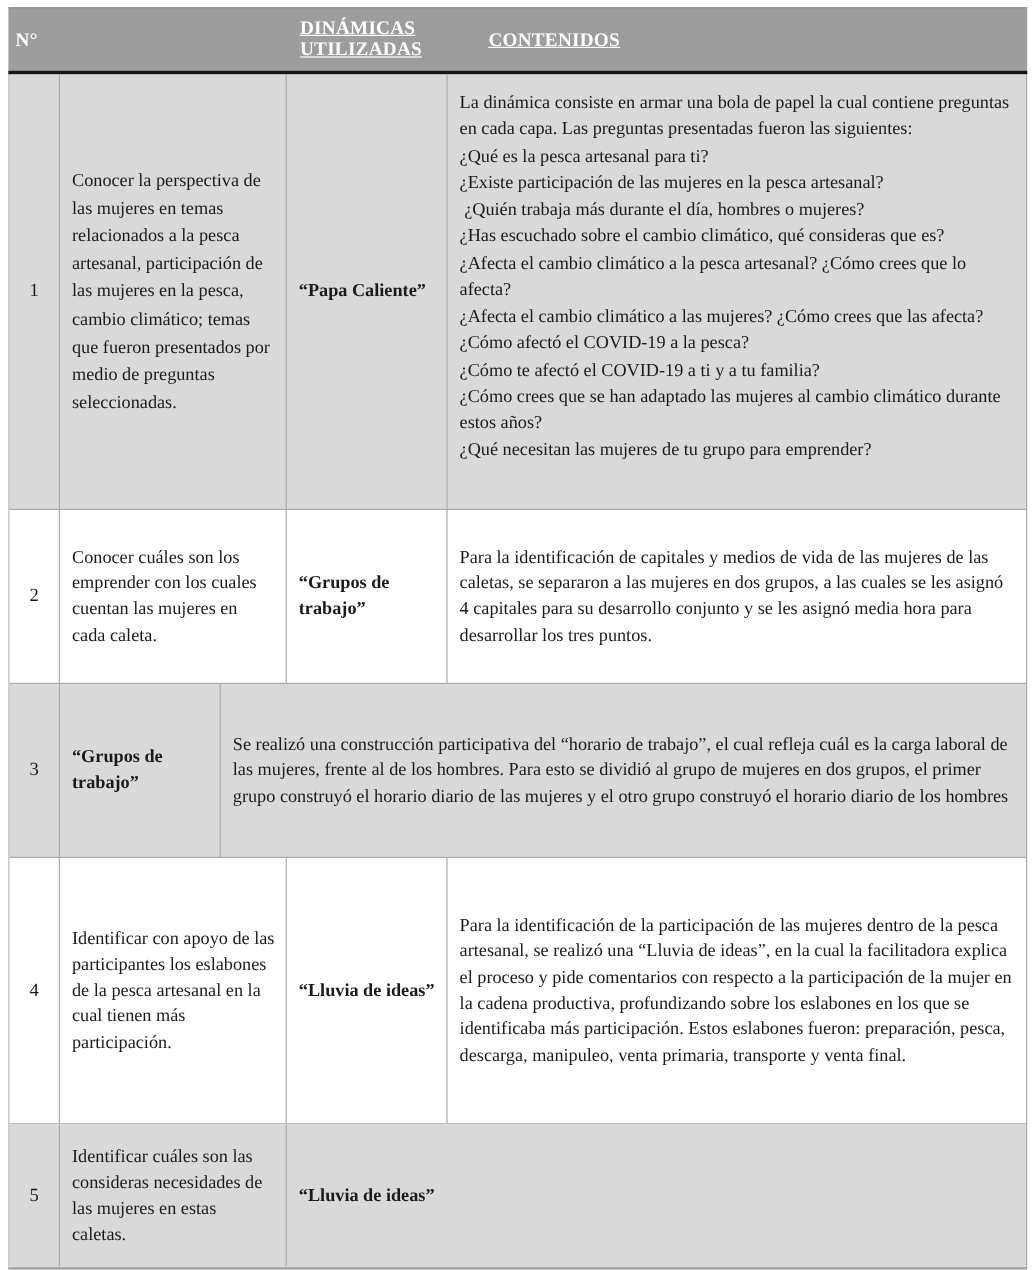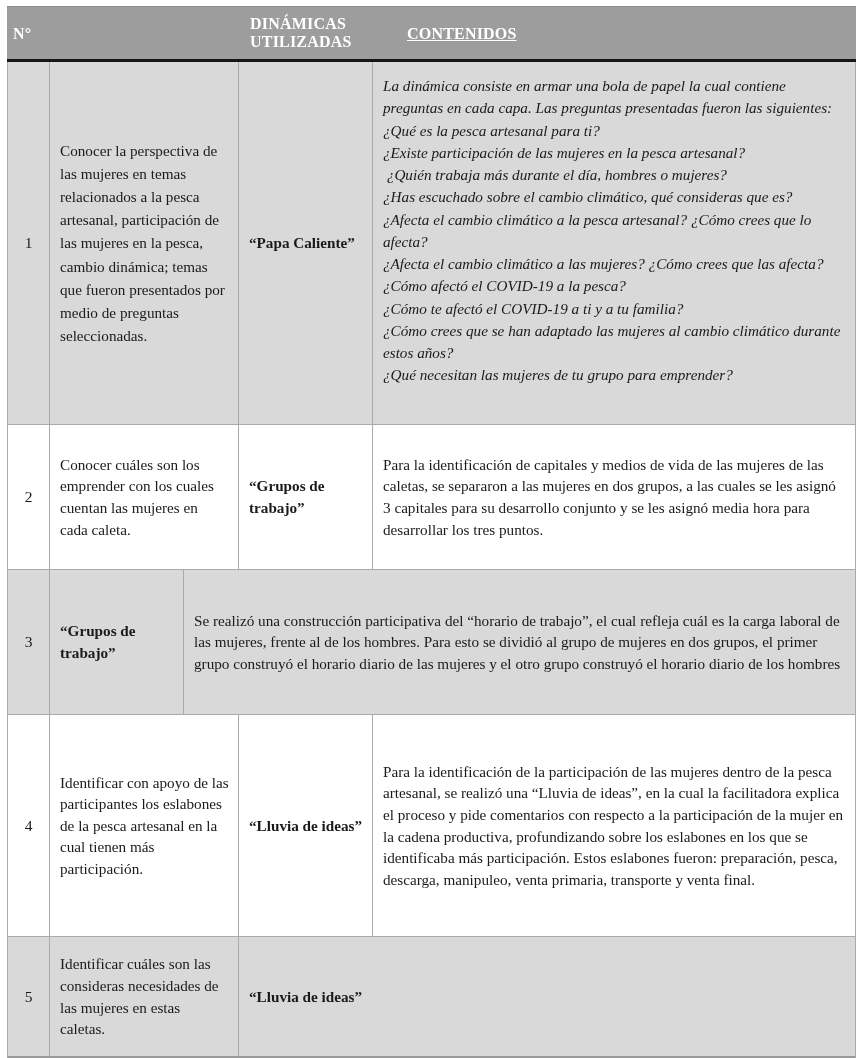--- a/index.html
+++ b/index.html
@@ -41,21 +41,21 @@
     display: flex;
     align-items: center;
     color: #ffffff;
     font-weight: bold;
     font-size: 16px;
     letter-spacing: 0.2px;
     line-height: 1.12;
   }
   .hcell.num      { left: 6px;   width: 42px;  }
   .hcell.obj      { left: 54px;  width: 175px; }
-  .hcell.din      { left: 243px; width: 128px; display: block; padding-top: 8px; }
+  .hcell.din      { left: 243px; width: 128px; display: block; padding-top: 8px; text-decoration: underline; }
   .hcell.cont     { left: 400px; width: 300px; text-decoration: underline; }
   .hcell.din .l1,
   .hcell.din .l2 { display: block; }
 
   
   .table-body {
     position: absolute;
     left: 7px;
     top: 62px;
     width: 849px;
@@ -115,21 +115,21 @@
 
   .txt { display: block; white-space: pre-wrap; }
 
   
   .row-1 { height: 363px; }
   .row-2 { height: 145px; }
   .row-3 { height: 145px; }
   .row-4 { height: 222px; }
   .row-5 { height: 119px; }
 
-  .row-1 .c-cont .txt { line-height: 1.465; font-style: italic; }
+  .row-1 .c-cont .txt { line-height: 1.465; }
   .row-1 .c-obj .txt  { line-height: 1.52; }
 </style>
 </head>
 <body>
 
 <div class="sheet">
 
   <div class="table-header">
     <div class="hcell num">
       <span>N°</span>
@@ -143,21 +143,21 @@
     </div>
   </div>
 
   <div class="table-body">
 
     <div class="row shade row-1">
       <div class="cell c-num">
         <span class="txt">1</span>
       </div>
       <div class="cell c-obj">
-        <span class="txt">Conocer la perspectiva de las mujeres en temas relacionados a la pesca artesanal, participación de las mujeres en la pesca, cambio dinámica; temas que fueron presentados por medio de preguntas seleccionadas.</span>
+        <span class="txt">Conocer la perspectiva de las mujeres en temas relacionados a la pesca artesanal, participación de las mujeres en la pesca, cambio climático; temas que fueron presentados por medio de preguntas seleccionadas.</span>
       </div>
       <div class="cell c-din">
         <span class="txt">“Papa Caliente”</span>
       </div>
       <div class="cell c-cont top">
         <span class="txt">La dinámica consiste en armar una bola de papel la cual contiene preguntas en cada capa. Las preguntas presentadas fueron las siguientes:
 ¿Qué es la pesca artesanal para ti?
 ¿Existe participación de las mujeres en la pesca artesanal?
  ¿Quién trabaja más durante el día, hombres o mujeres?
 ¿Has escuchado sobre el cambio climático, qué consideras que es?
@@ -174,21 +174,21 @@
       <div class="cell c-num">
         <span class="txt">2</span>
       </div>
       <div class="cell c-obj">
         <span class="txt">Conocer cuáles son los emprender con los cuales cuentan las mujeres en cada caleta.</span>
       </div>
       <div class="cell c-din">
         <span class="txt">“Grupos de trabajo”</span>
       </div>
       <div class="cell c-cont">
-        <span class="txt">Para la identificación de capitales y medios de vida de las mujeres de las caletas, se separaron a las mujeres en dos grupos, a las cuales se les asignó 3 capitales para su desarrollo conjunto y se les asignó media hora para desarrollar los tres puntos.</span>
+        <span class="txt">Para la identificación de capitales y medios de vida de las mujeres de las caletas, se separaron a las mujeres en dos grupos, a las cuales se les asignó 4 capitales para su desarrollo conjunto y se les asignó media hora para desarrollar los tres puntos.</span>
       </div>
     </div>
 
     <div class="row shade row-3">
       <div class="cell c-num">
         <span class="txt">3</span>
       </div>
       <div class="cell c-din">
         <span class="txt">“Grupos de trabajo”</span>
       </div>

